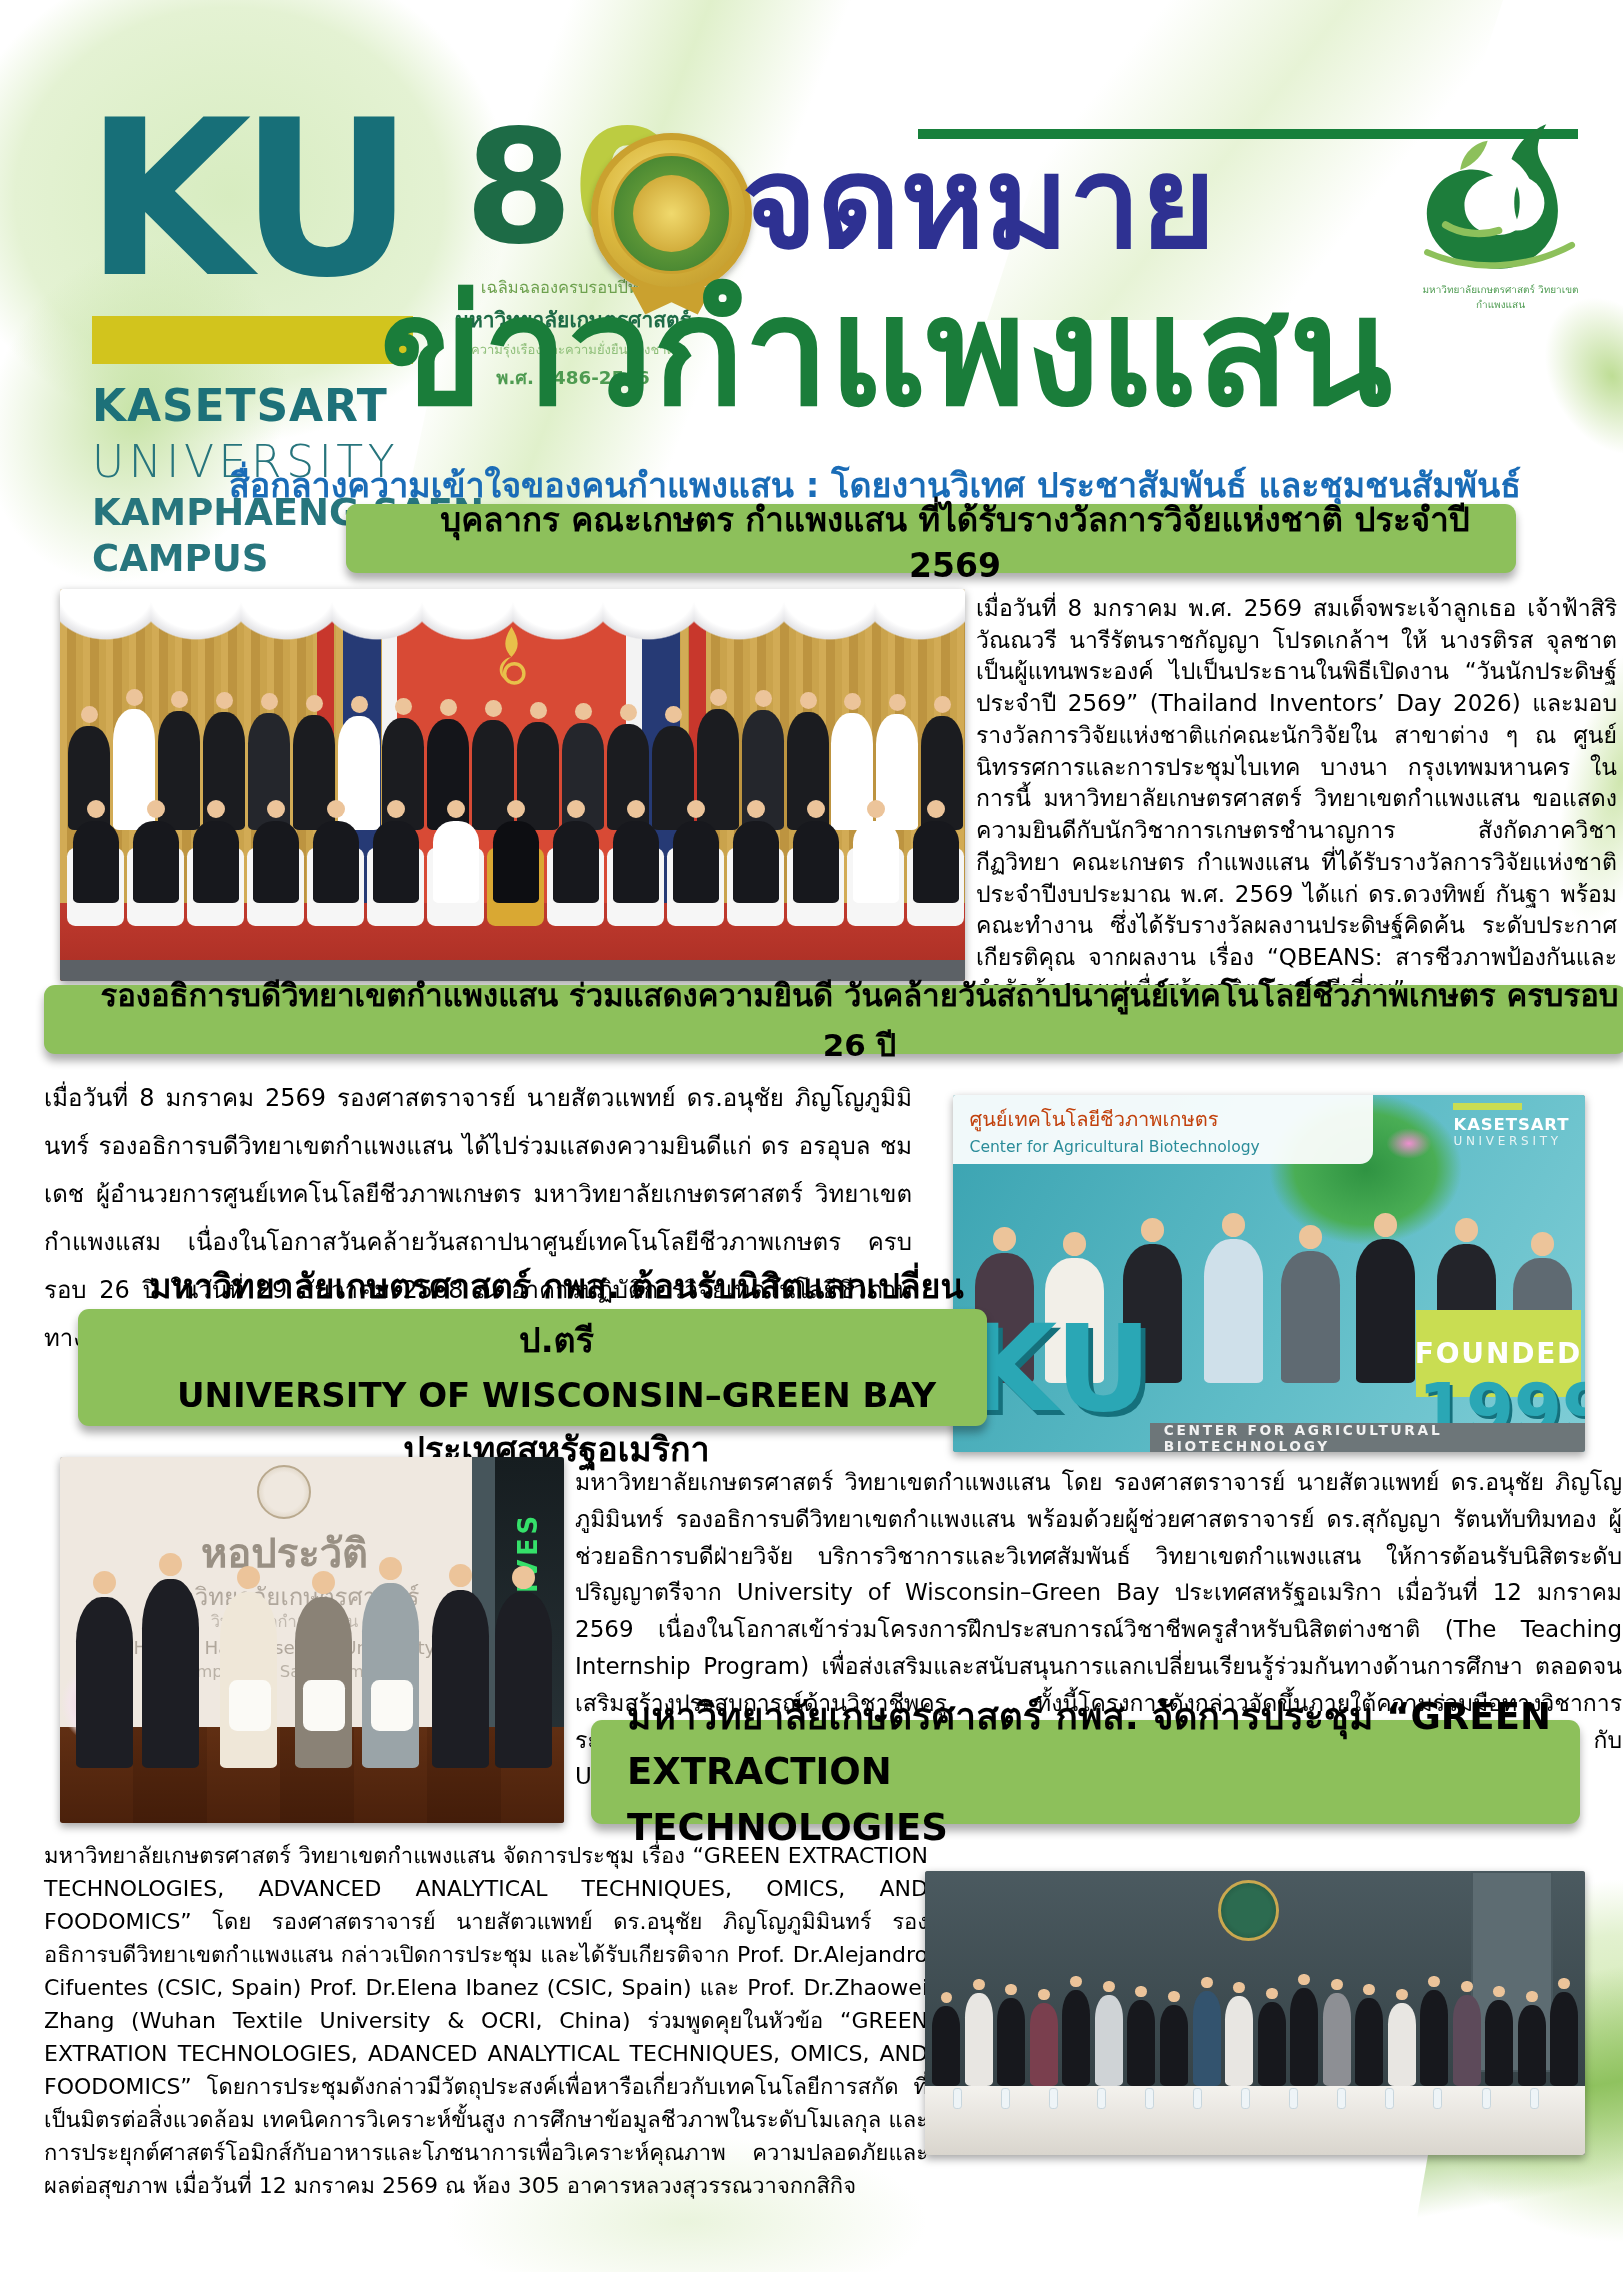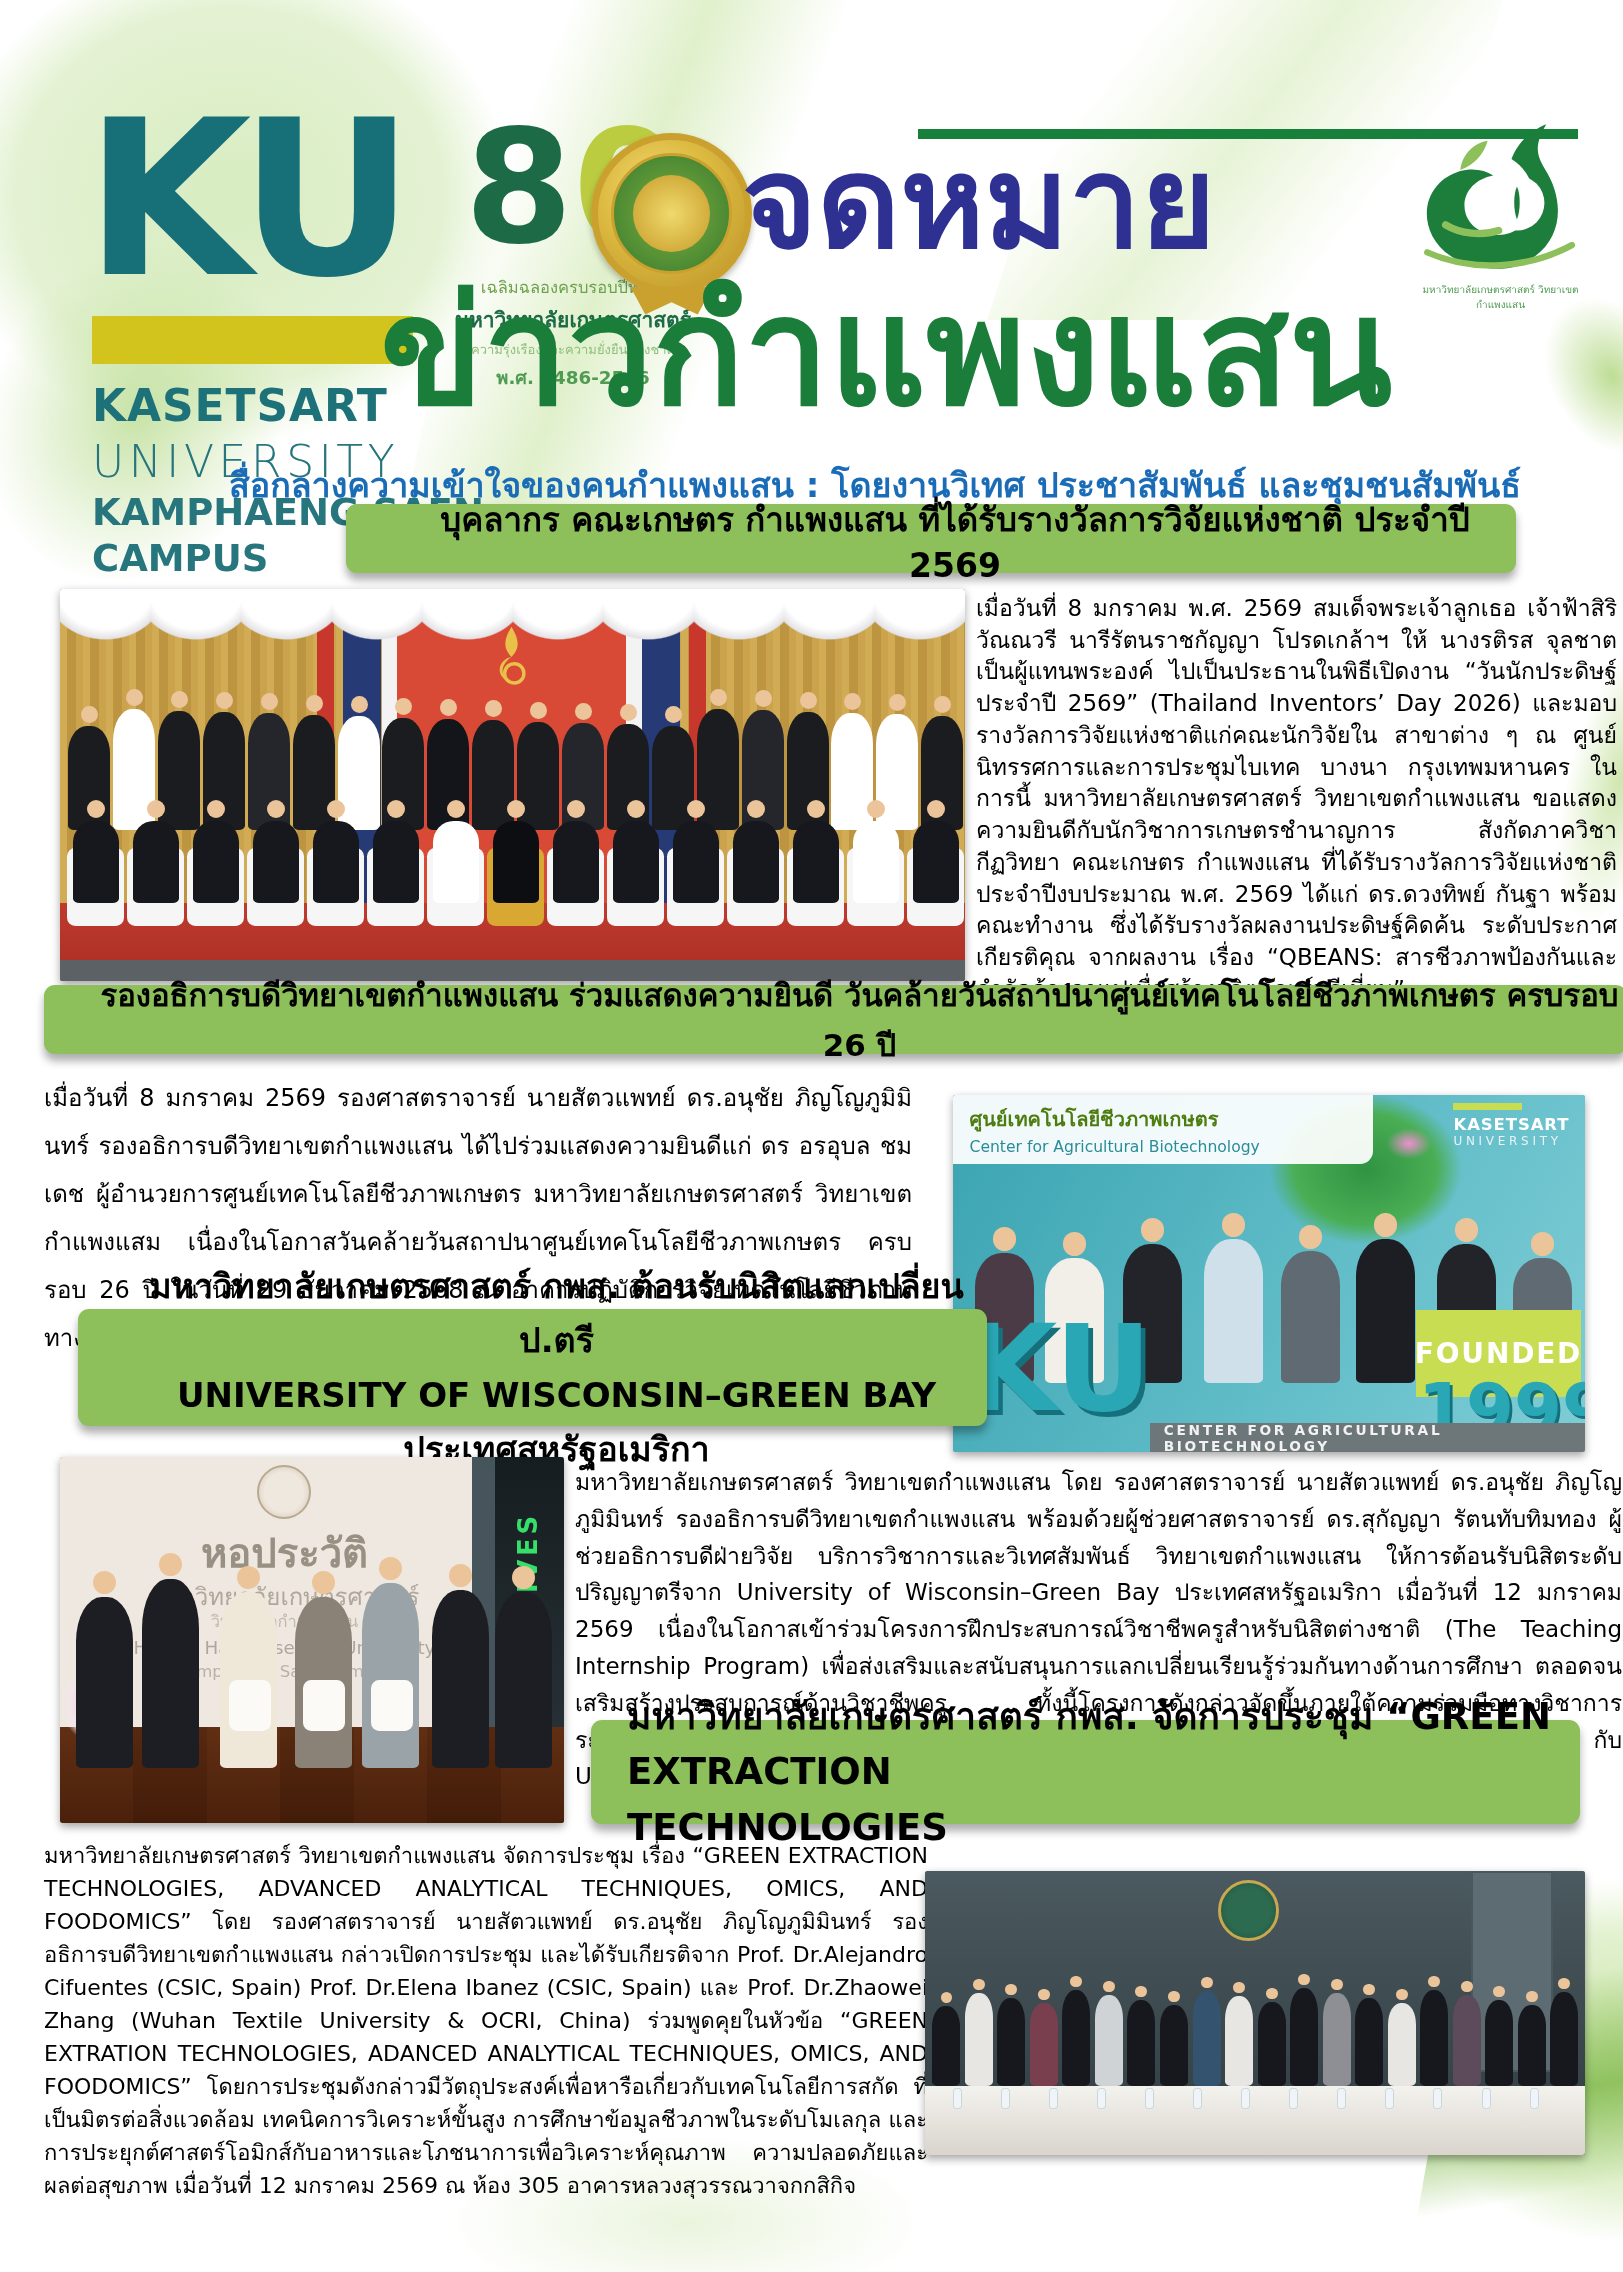--- a/index.html
+++ b/index.html
@@ -308,21 +308,21 @@
     <div class="hline">รองอธิการบดีวิทยาเขตกำแพงแสน ร่วมแสดงความยินดี วันคล้ายวันสถาปนาศูนย์เทคโนโลยีชีวภาพเกษตร ครบรอบ 26 ปี</div>
   </div>
 
   <div class="body-text" style="left:44px;top:1074px;width:868px;font-size:24px;line-height:2.0;">เมื่อวันที่ 8 มกราคม 2569 รองศาสตราจารย์ นายสัตวแพทย์ ดร.อนุชัย ภิญโญภูมิมินทร์ รองอธิการบดีวิทยาเขตกำแพงแสน ได้ไปร่วมแสดงความยินดีแก่ ดร อรอุบล ชมเดช ผู้อำนวยการศูนย์เทคโนโลยีชีวภาพเกษตร มหาวิทยาลัยเกษตรศาสตร์ วิทยาเขตกำแพงแสม เนื่องในโอกาสวันคล้ายวันสถาปนาศูนย์เทคโนโลยีชีวภาพเกษตร ครบรอบ 26 ปี ในวันที่ 29 ธันวาคม 2568 ณ อาคารปฏิบัติการวิจัยเทคโนโลยีชีวภาพทางการเกษตร มหาวิทยาลัยเกษตรศาสตร์ วิทยาเขตกำแพงแสน</div>
 
   <div class="photo" id="photo2" style="left:953px;top:1095px;width:632px;height:357px;">
     <div class="p2-bg"></div>
     <div class="leaf" style="left:284px;top:-27.5px;width:257px;height:202px;background:radial-gradient(closest-side,#2f9342 0%,#4aae55 55%,rgba(255,255,255,0) 75%);"></div>
     <div class="leaf" style="left:426px;top:27.5px;width:60px;height:41px;background:radial-gradient(closest-side,#ef8fd0 0%,rgba(255,255,255,0) 75%);"></div>
     <div class="p2-banner">
-      <div style="font-size:20px;font-weight:bold;color:#4d7c0f;">ศูนย์เทคโนโลยีชีวภาพเกษตร</div>
+      <div style="font-size:20px;font-weight:normal;color:#c2410c;">ศูนย์เทคโนโลยีชีวภาพเกษตร</div>
       <div style="font-size:15.6px;color:#2a8c99;margin-top:2.7px;">Center for Agricultural Biotechnology</div>
     </div>
     <div class="abs" style="right:15.6px;top:8.2px;text-align:left;">
       <div style="width:69px;height:7.3px;background:#c9dd52;margin-bottom:4.6px;"></div>
       <div style="font-size:16.5px;font-weight:bold;color:#fff;letter-spacing:0.9px;">KASETSART</div>
       <div style="font-size:12px;color:#e8f4f5;letter-spacing:3.7px;">UNIVERSITY</div>
     </div>
     <div id="p2-people" style="position:absolute;inset:0;">
         <div class="person" style="left: 22px; bottom: 69px; width: 59px; height: 156px;">
           <div class="p-head" style="width: 23.5px; height: 23.5px;"></div>

